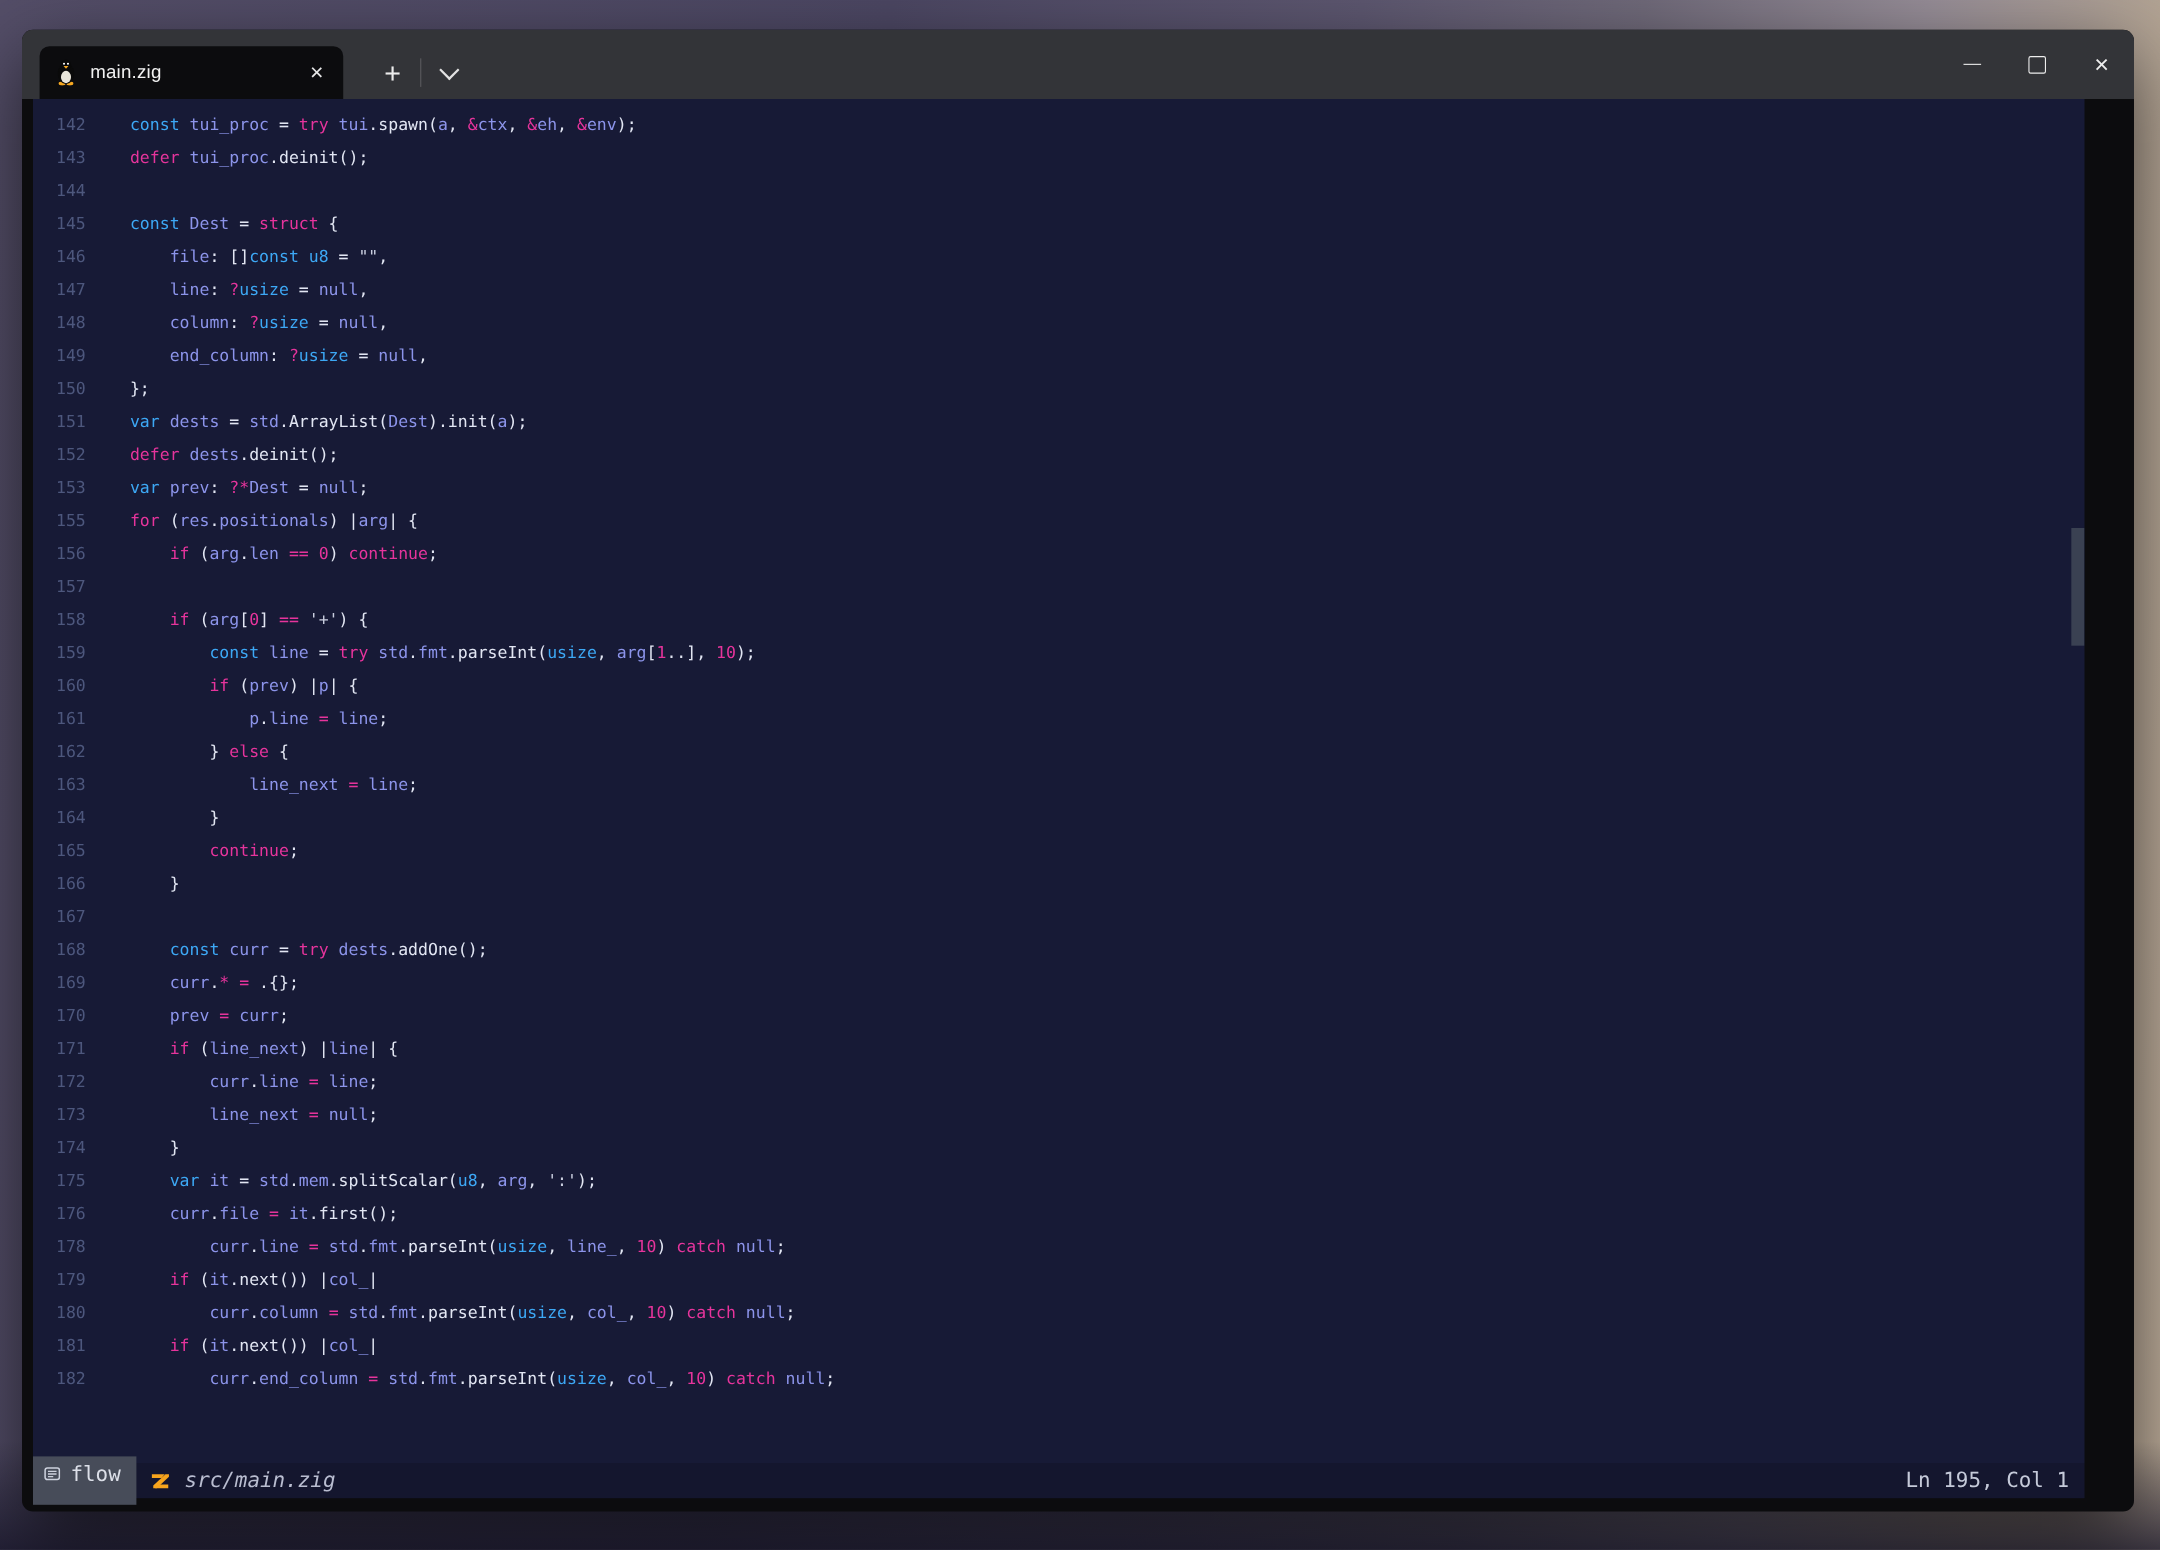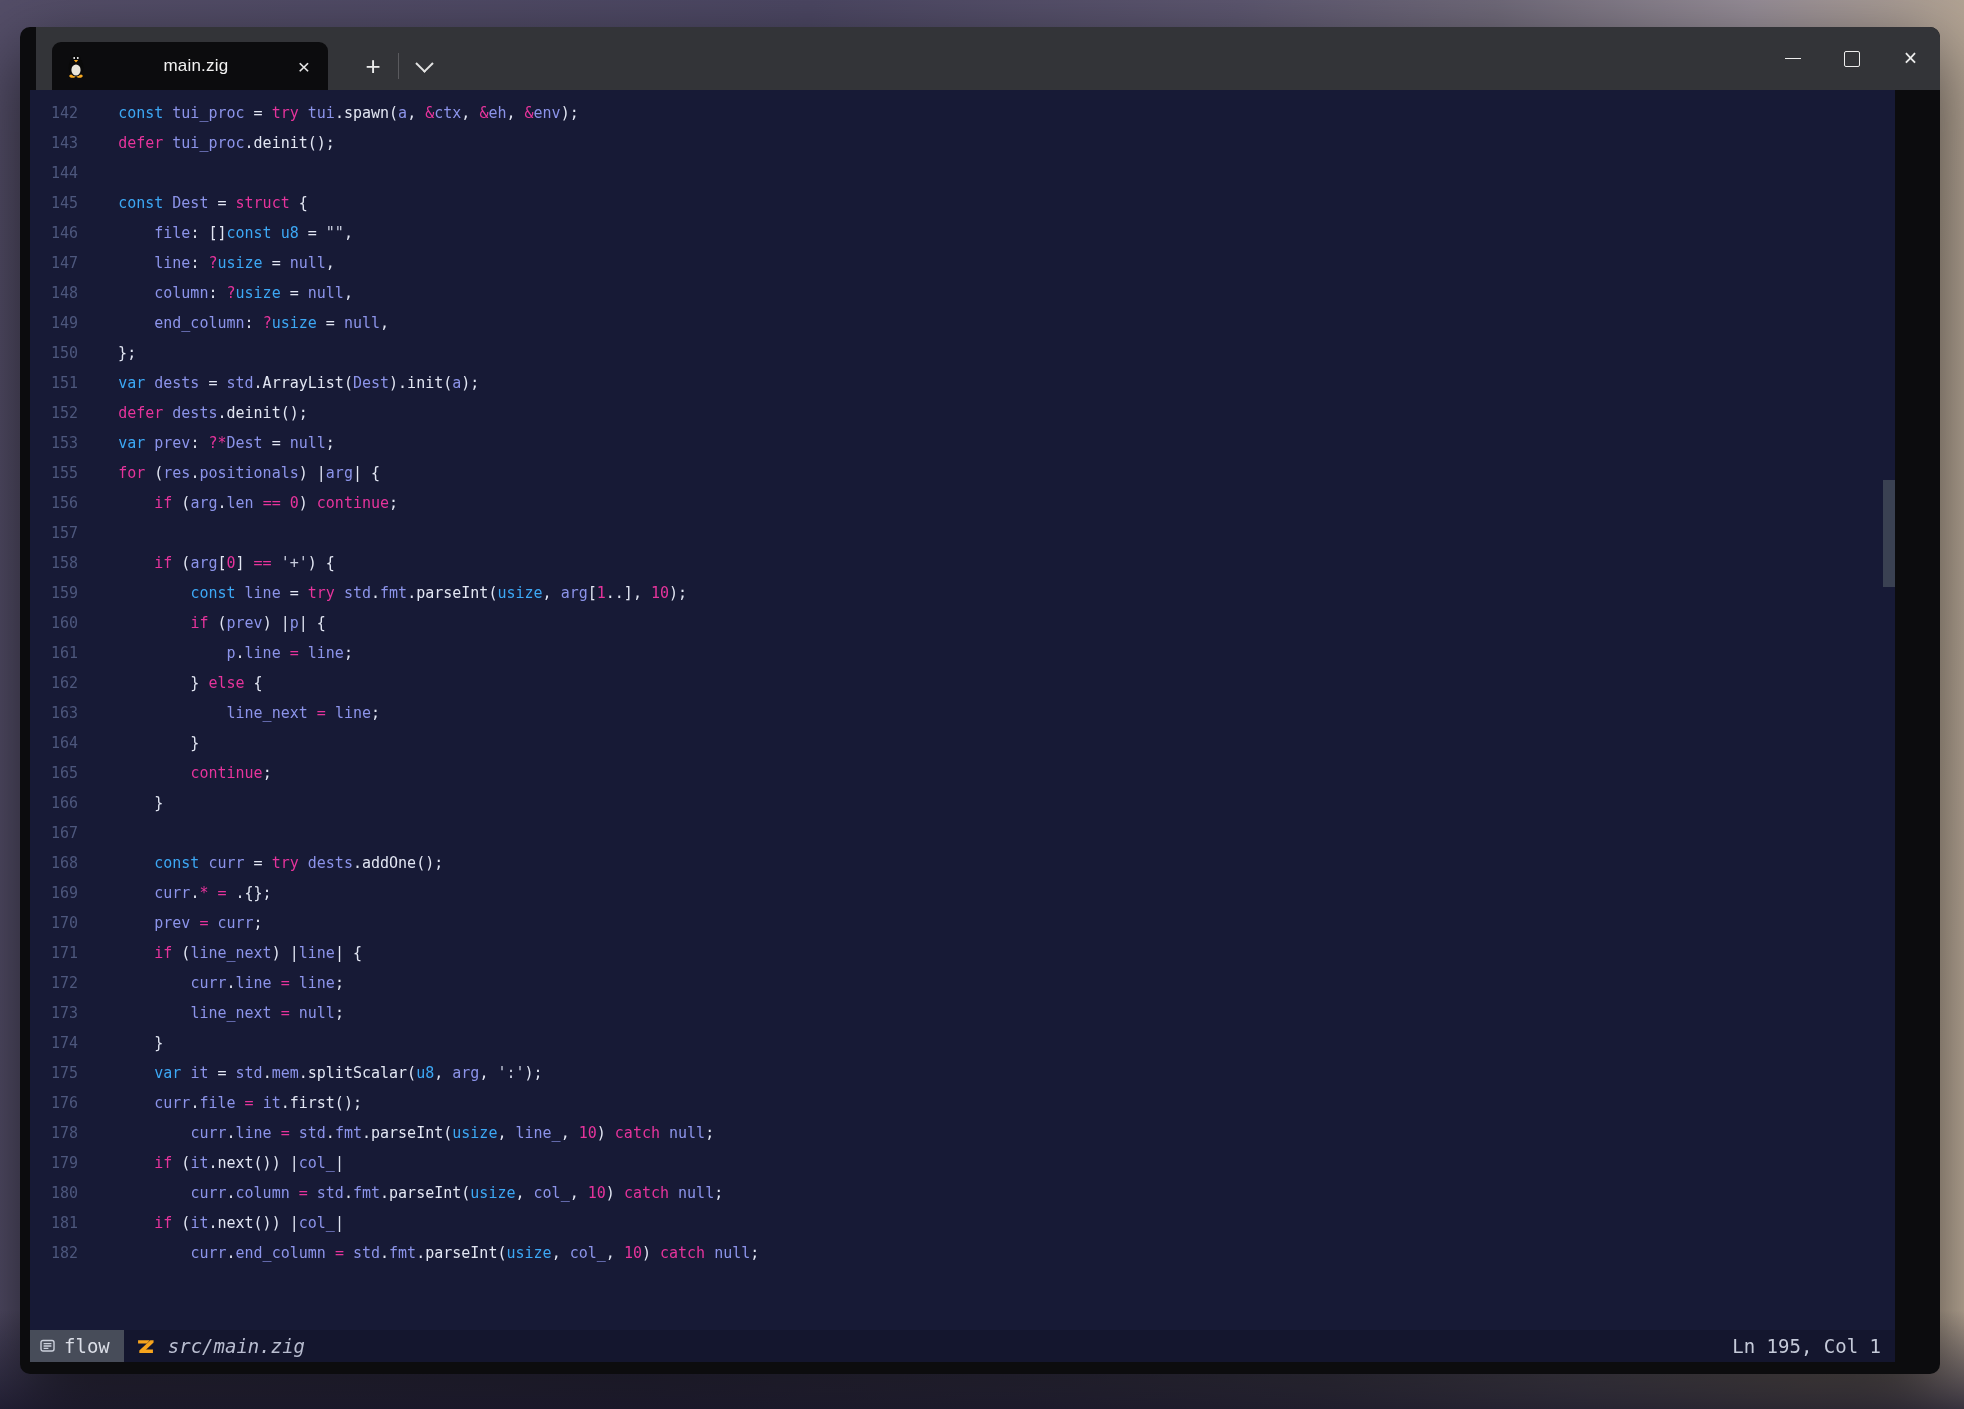--- a/index.html
+++ b/index.html
@@ -10,21 +10,21 @@
       linear-gradient(180deg, rgba(0,0,0,0) 0%, rgba(0,0,0,0) 93%, rgba(22,20,40,0.78) 100%),
       linear-gradient(97deg, #544e68 0%, #4c4763 38%, #5d5770 58%, #706a7a 70%, #968d97 82%, #b2a393 92%, #bfae9b 100%);
   }
   .window{
     position:absolute;left:20px;top:27px;width:1920px;height:1347px;
     background:var(--c-chrome,#0c0c0e);border-radius:10px;
     box-shadow:0 24px 70px rgba(0,0,0,.6);
     overflow:hidden;
   }
   
-  .titlebar{position:absolute;left:16px;top:0;right:0;height:63px;background:var(--c-titlebar,#333438);text-align:center;}
+  .titlebar{position:absolute;left:0;top:0;right:0;height:63px;background:var(--c-titlebar,#333438);}
   .tab{
     position:absolute;left:16px;top:15px;width:276px;height:48px;
     background:var(--c-chrome,#0c0c0e);border-radius:9px 9px 0 0;
     display:flex;align-items:center;padding:0 14px;box-sizing:border-box;color:#f2f2f2;
   }
   .tab-title{font-size:17px;margin-left:12px;flex:1;letter-spacing:.2px;}
   .tab-close{font-size:21px;color:#e8e8e8;line-height:1;padding:0 4px;cursor:default;}
   .newtab{position:absolute;left:316px;top:21px;width:42px;height:36px;display:flex;align-items:center;justify-content:center;color:#ececec;font-size:26px;font-weight:300;border-radius:6px;}
   .tabbar-divider{position:absolute;left:362px;top:26px;width:1px;height:26px;background:#5a5a5e;}
   .tab-dropdown{position:absolute;left:370px;top:21px;width:36px;height:36px;display:flex;align-items:center;justify-content:center;}
@@ -51,21 +51,21 @@
   .tok-i{color:var(--c-i,#8c94ea);}
   .tok-s{color:var(--c-s,#c9cedf);}
   .scroll-thumb{position:absolute;right:0;top:390px;width:12px;height:107px;background:var(--c-thumb,#3a4152);}
   
   .statusbar{
     position:absolute;left:10px;right:45px;bottom:12px;height:32px;
     background:var(--c-statusbg,#14162e);
     display:flex;align-items:center;
     font-family:"DejaVu Sans Mono","Liberation Mono",monospace;font-size:19px;color:#ccd0dd;
   }
-  .flow-badge{height:32px;display:flex;align-items:center;gap:9px;padding:0 14px 0 10px;background:var(--c-badge,#474c59);color:#dcdfe8;}
+  .flow-badge{height:32px;display:flex;align-items:center;gap:9px;padding:0 14px 12px 10px;background:var(--c-badge,#474c59);color:#dcdfe8;}
   .zig-icon{margin-left:13px;display:flex;align-items:center;}
   .file-path{margin-left:14px;font-style:italic;color:#b9bdd0;}
   .cursor-pos{margin-left:auto;margin-right:14px;color:#c5cad9;}
 </style>
 </head>
 <body>
 
 <div class="window">
 
   <div class="titlebar">

